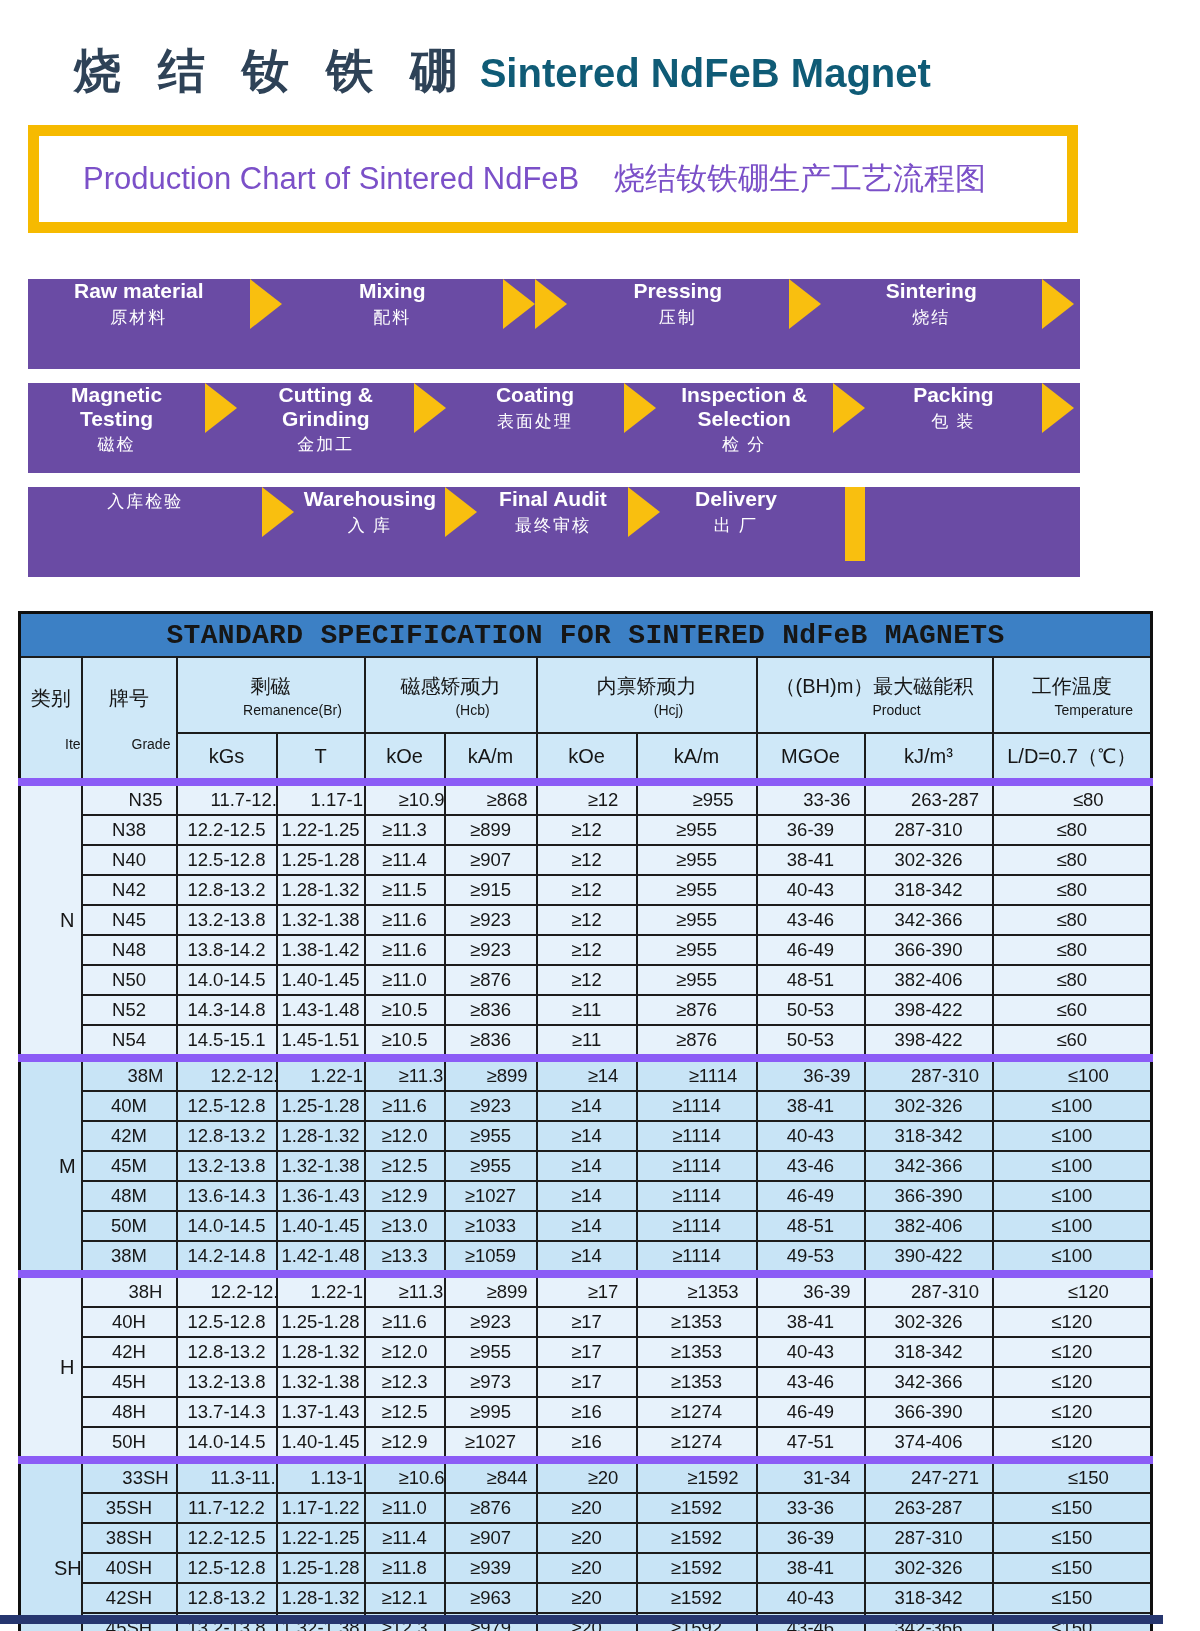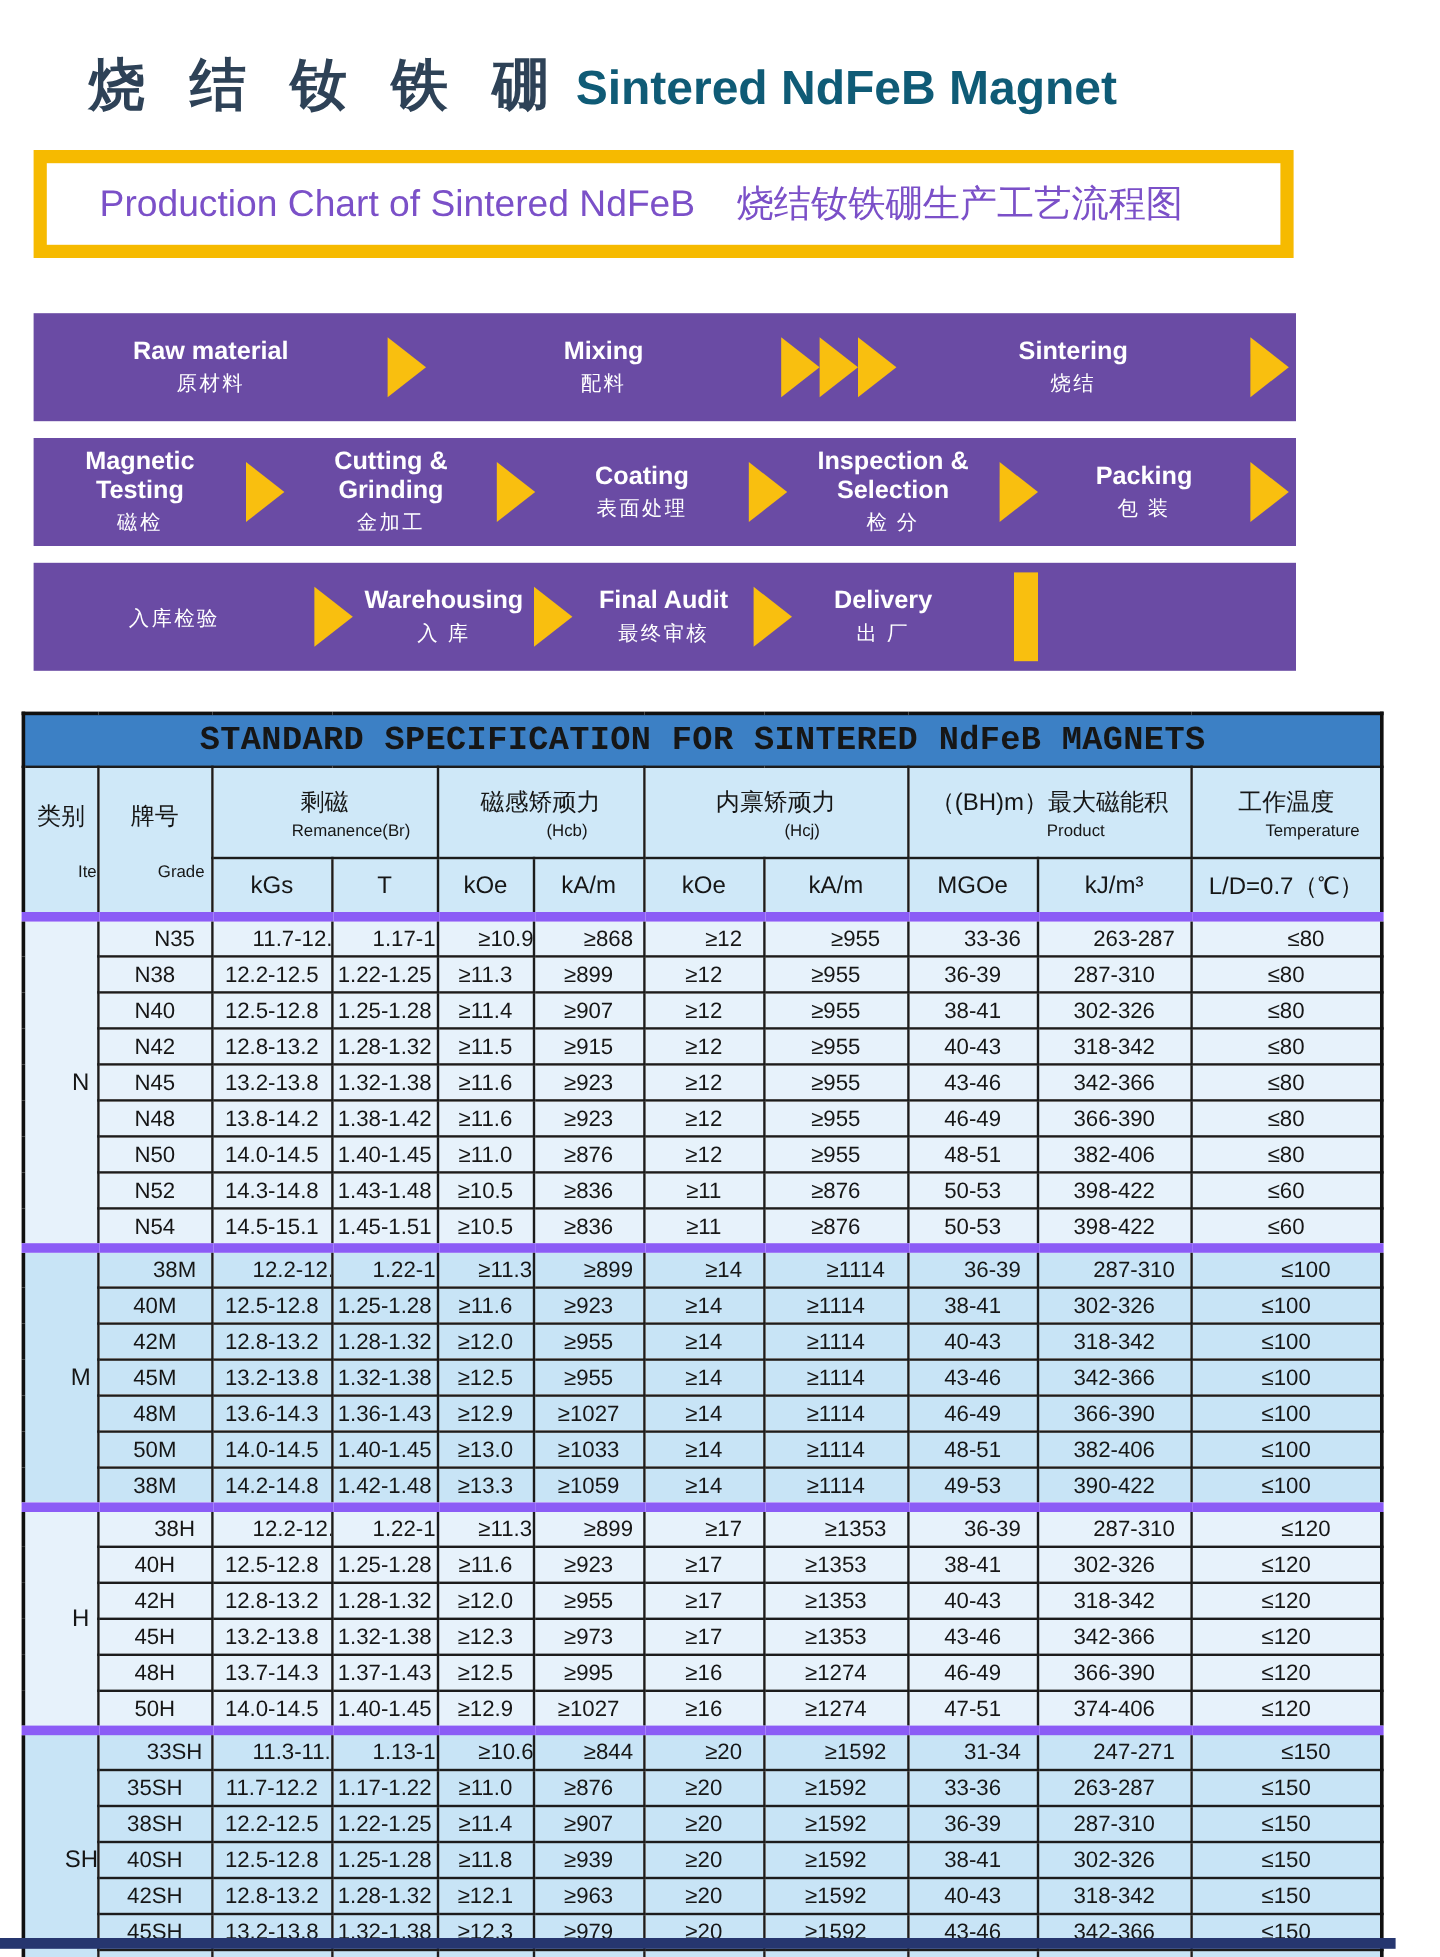--- a/index.html
+++ b/index.html
@@ -5,28 +5,28 @@
   html,body{margin:0;padding:0;}
   body{width:1200px;height:1631px;background:#ffffff;font-family:"Liberation Sans",sans-serif;position:relative;overflow:hidden;}
 
   
   .main-title{padding:40px 0 0 74px;white-space:nowrap;}
   .main-title .zh{font-size:47px;font-weight:700;letter-spacing:12px;color:var(--title_zh,#2e4257);}
   .main-title .en{font-size:40px;font-weight:700;color:var(--title_en,#0f5b76);margin-left:6px;letter-spacing:0;}
 
   
   .banner{margin:22px 0 0 28px;width:1050px;box-sizing:border-box;border:11px solid var(--banner_border,#f6ba00);
-          height:90px;display:flex;align-items:center;background:#fff;}
+          height:108px;display:flex;align-items:center;background:#fff;}
   .banner .inner{padding-left:44px;font-size:31px;color:var(--banner_text,#7b50c8);white-space:nowrap;}
   .banner .zh{margin-left:26px;}
 
   
   #flow-rows{margin-top:46px;}
   .flow-row{margin:0 0 14px 28px;width:1052px;height:90px;background:var(--purple_bar,#6a4ba4);
-            display:flex;align-items:center;color:#fff;padding-right:6px;box-sizing:border-box;}
+            display:flex;align-items:flex-start;color:#fff;padding-right:6px;box-sizing:border-box;}
   .flow-step{flex:1;text-align:center;padding:0 6px;}
   .step-en{font-size:21px;font-weight:600;line-height:1.12;}
   .step-zh{font-size:17px;margin-top:3px;letter-spacing:2px;font-family:Liberation Serif, serif;}
   .row-1 .step-en,.row-2 .step-en{max-width:170px;margin:0 auto;}
   .row-2 .flow-step:first-child{flex:1.6;}
   .row-2 .flow-step:first-child .step-en{max-width:230px;}
   .flow-arrow{width:0;height:0;border-left:32px solid var(--arrow_gold,#f9bf0f);
               border-top:25px solid transparent;border-bottom:25px solid transparent;flex:0 0 auto;}
   .end-bar{width:20px;height:74px;background:var(--arrow_gold,#f9bf0f);margin-left:34px;flex:0 0 auto;}
   .flow-spacer{flex:1.5;}
@@ -74,20 +74,24 @@
           <div class="step-en">Raw material</div>
           <div class="step-zh">原材料</div>
         </div>
         <span class="flow-arrow"></span>
         <div class="flow-step">
           <div class="step-en">Mixing</div>
           <div class="step-zh">配料</div>
         </div>
         <span class="flow-arrow"></span>
         <span class="flow-arrow"></span>
+        <div class="flow-step">
+          <div class="step-en">Pressing</div>
+          <div class="step-zh">压制</div>
+        </div>
         <span class="flow-arrow"></span>
         <div class="flow-step">
           <div class="step-en">Sintering</div>
           <div class="step-zh">烧结</div>
         </div>
         <span class="flow-arrow"></span>
       </div>
       <div class="flow-row row-1">
         <div class="flow-step">
           <div class="step-en">Magnetic Testing</div>

